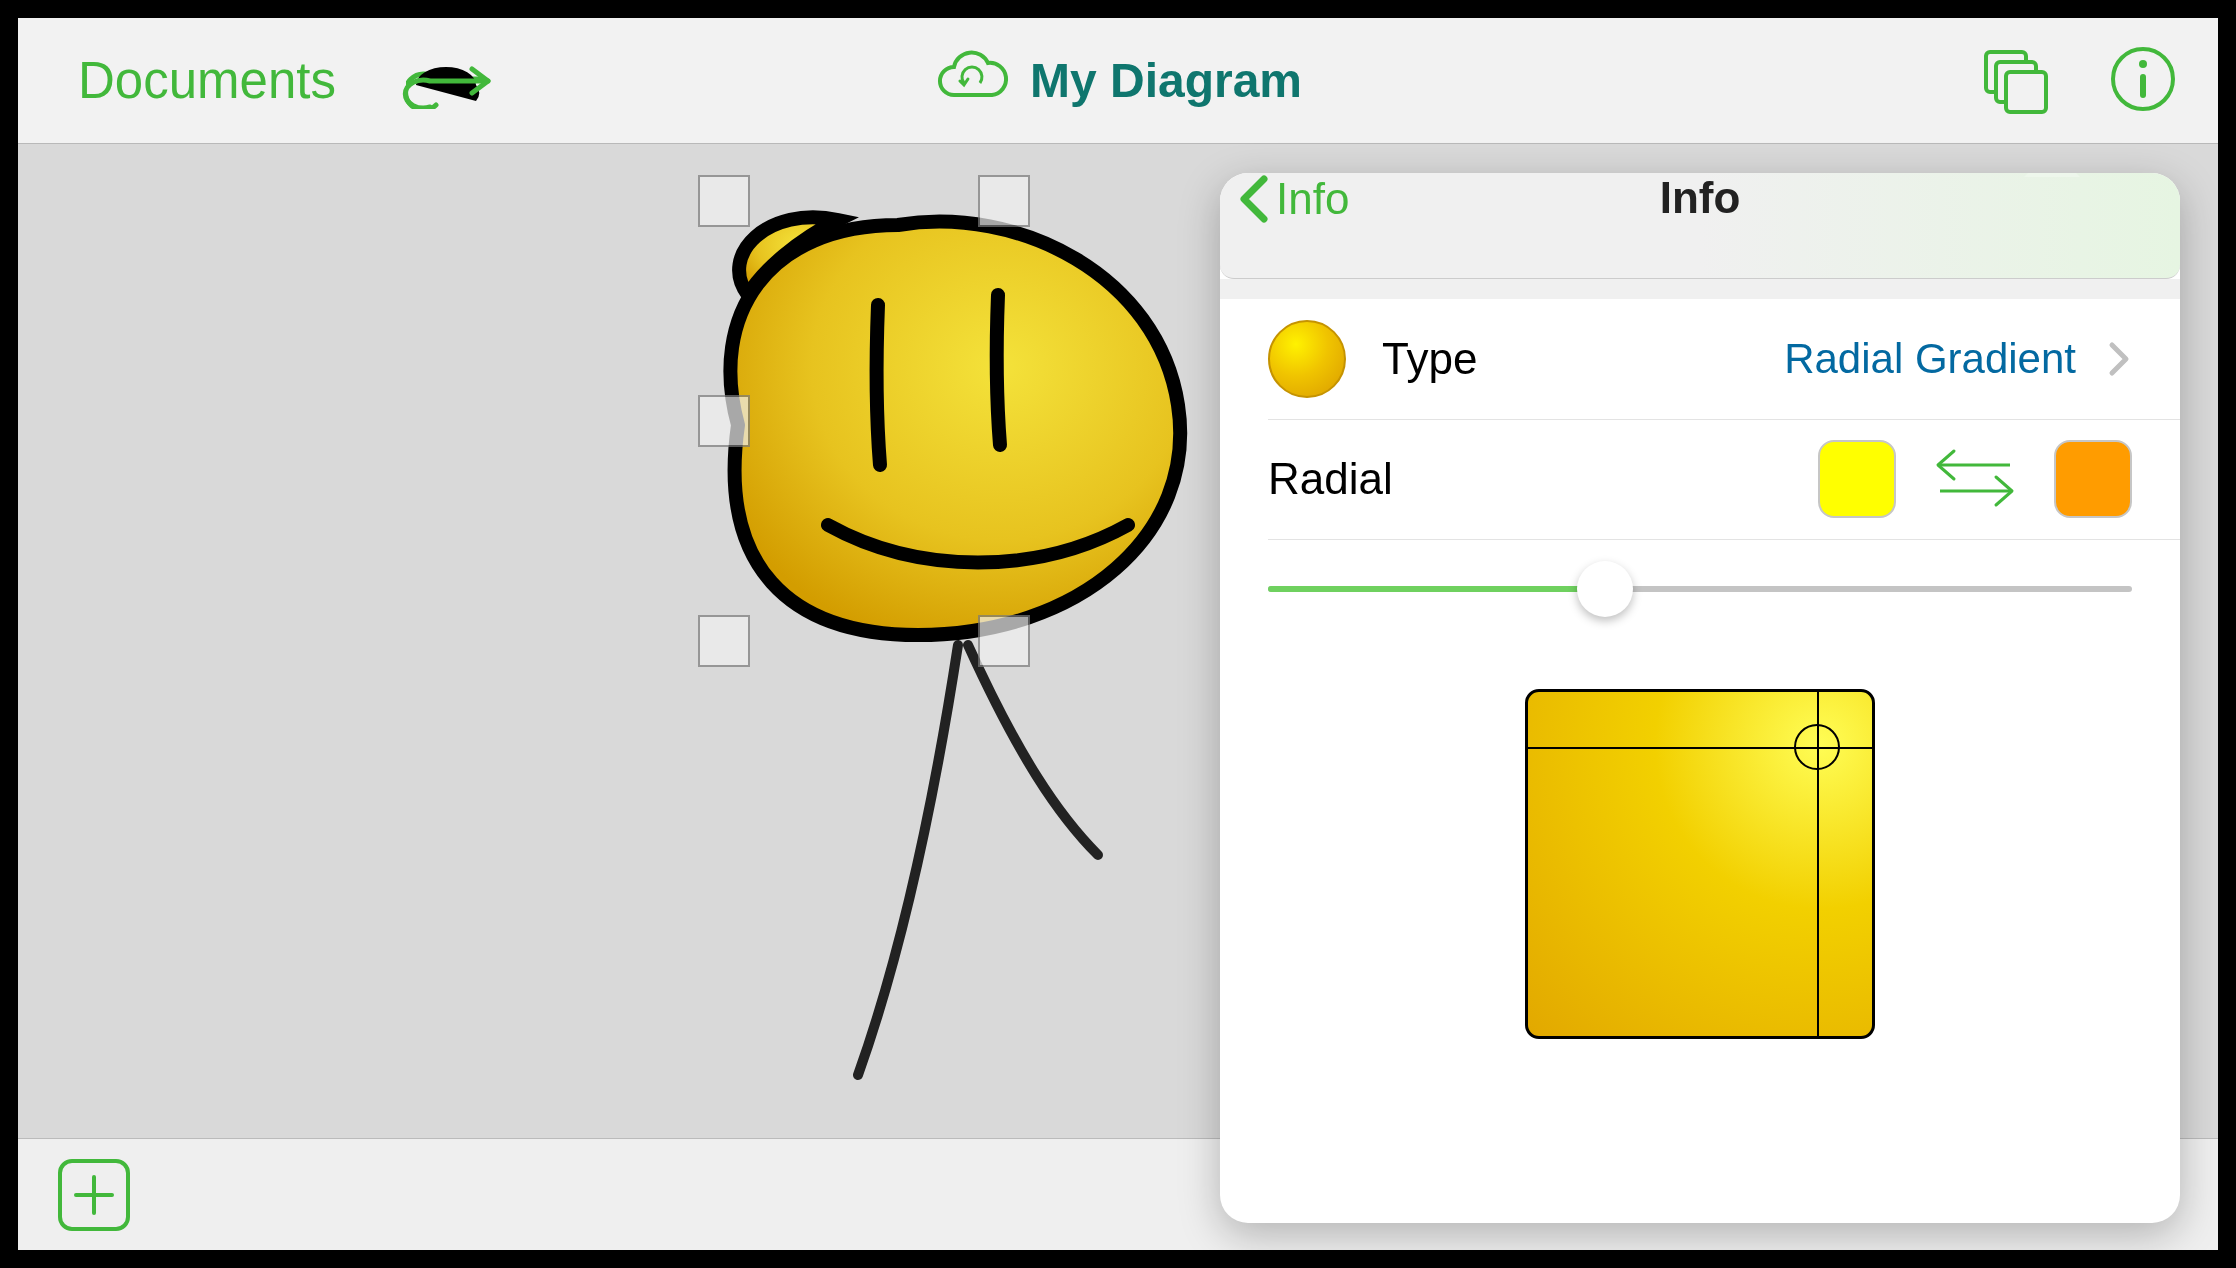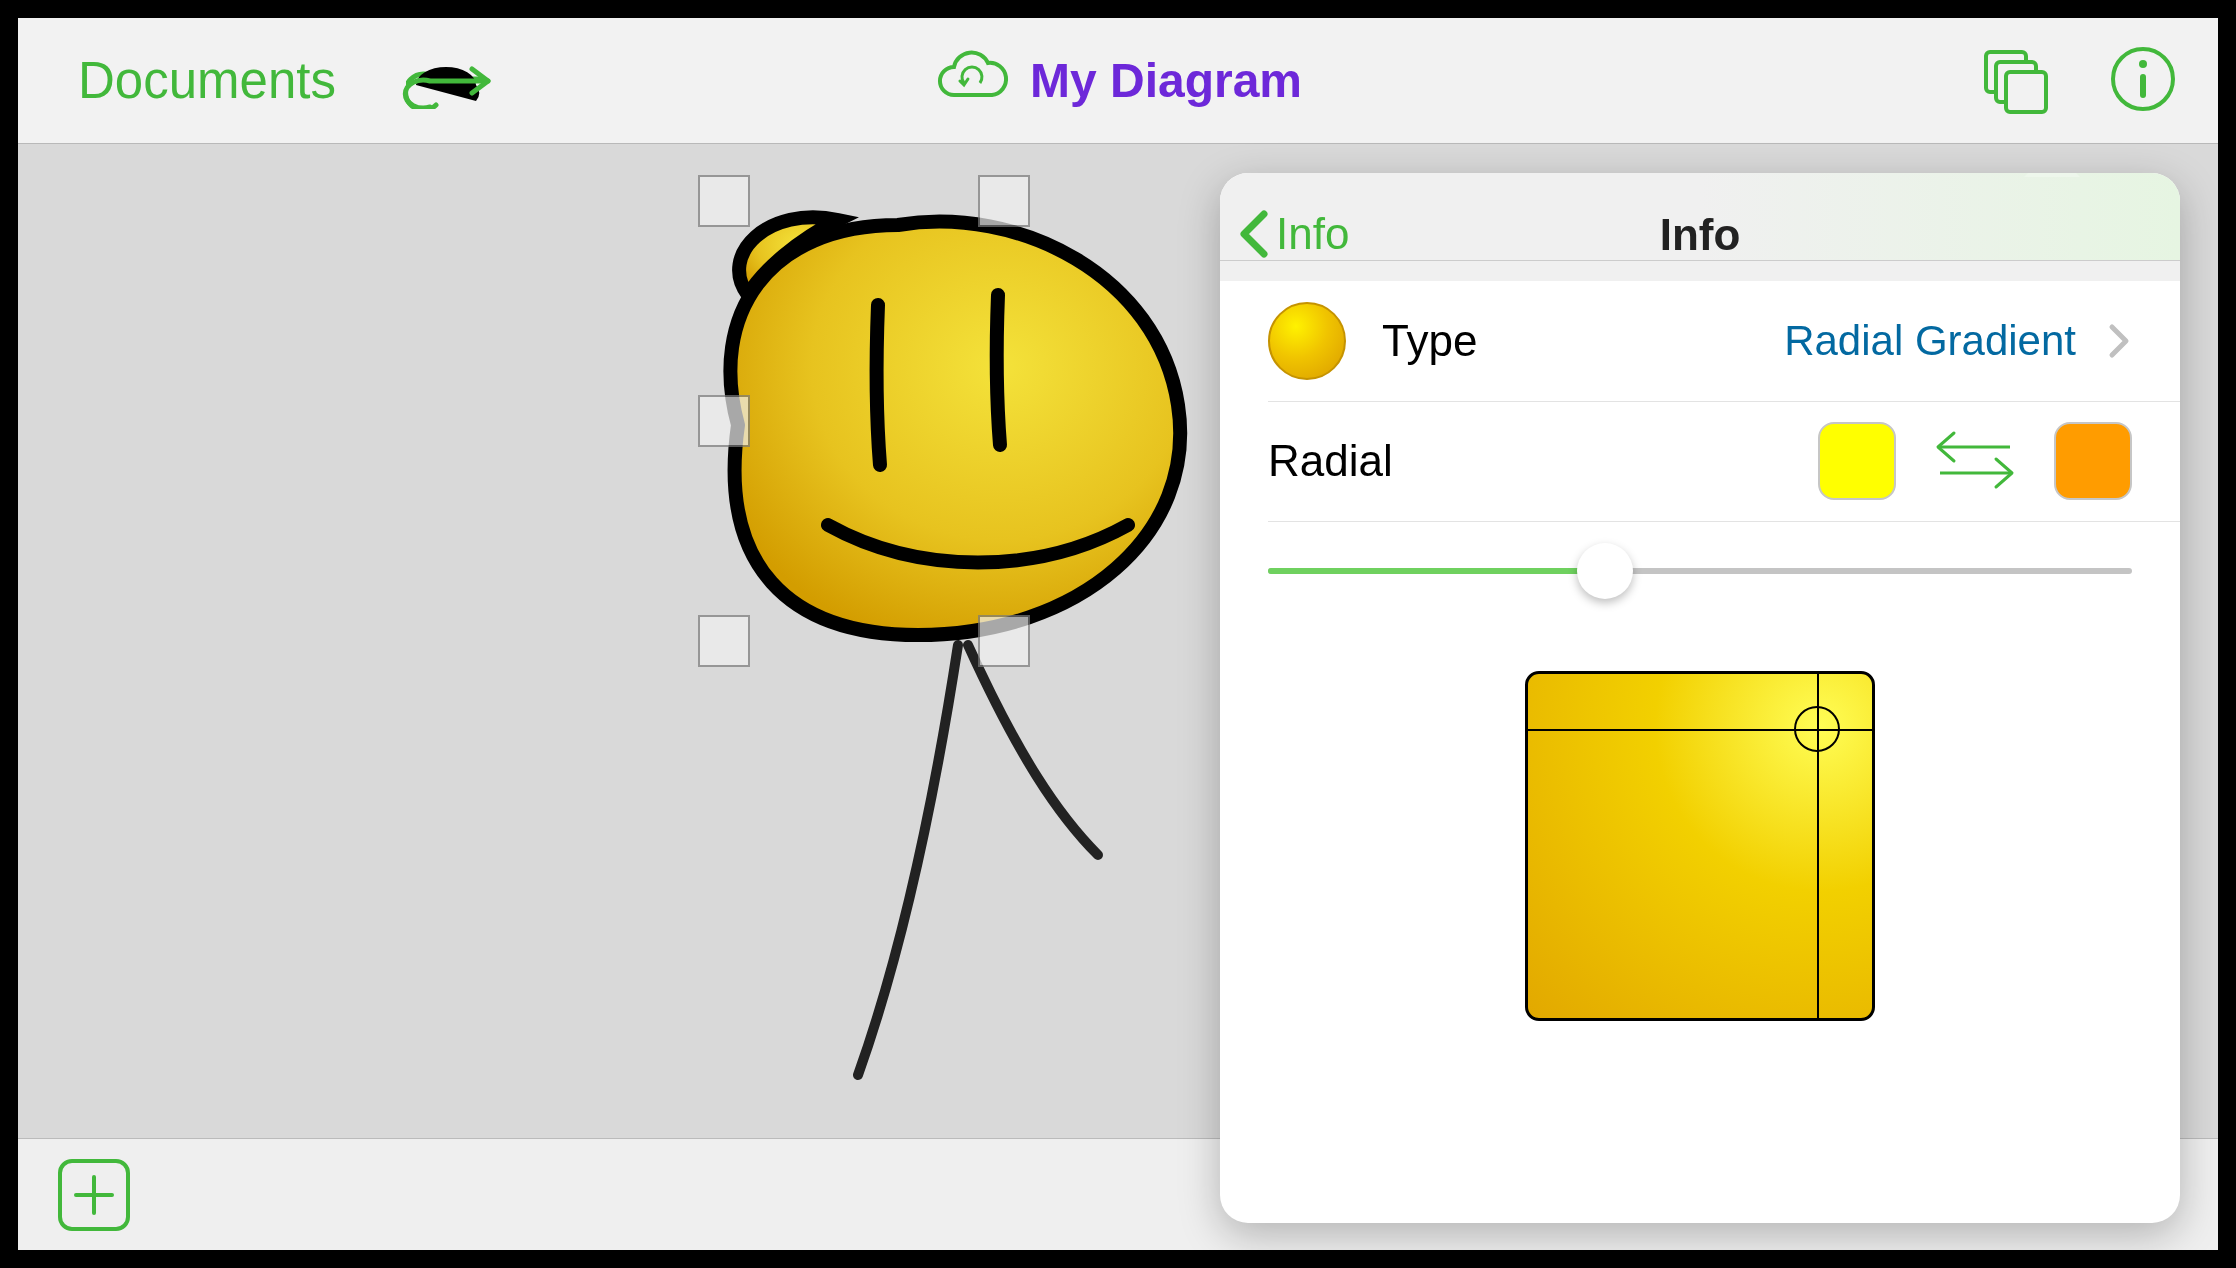--- a/index.html
+++ b/index.html
@@ -55,21 +55,21 @@
       left: 50%;
       transform: translateX(-50%);
       display: flex;
       align-items: center;
       gap: 20px;
     }
 
     .title-text {
       font-size: 48px;
       font-weight: 600;
-      color: #6d28d9;
+      color: #0f766e;
     }
 
     .right-tools {
       position: absolute;
       right: 40px;
       display: flex;
       align-items: center;
       gap: 60px;
     }
 
@@ -147,26 +147,27 @@
       right: 100px;
       width: 0;
       height: 0;
       border-left: 28px solid transparent;
       border-right: 28px solid transparent;
       border-bottom: 28px solid #eef7ec;
       z-index: 2;
     }
 
     .pop-header {
-      height: 88px;
+      height: 106px;
       background: linear-gradient(to right, #f0f0f0 0%, #f0f0f0 50%, #e6f5e2 100%);
       border-bottom: 1px solid #ccc;
       display: flex;
-      align-items: flex-end;
-      position: relative;
+      align-items: flex-start;
+      position: relative;
+      border-radius: 14px;
     }
 
     .back-btn {
       display: flex;
       align-items: center;
       margin-left: 16px;
       cursor: pointer;
       gap: 6px;
       color: #42b83b;
       font-size: 44px;

